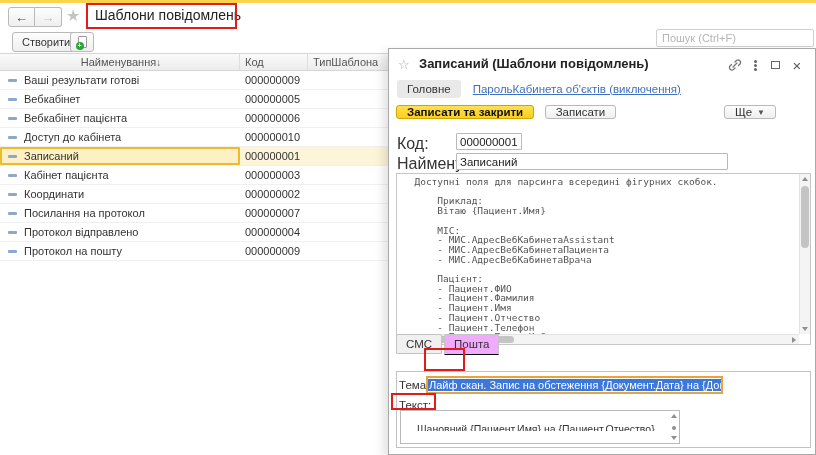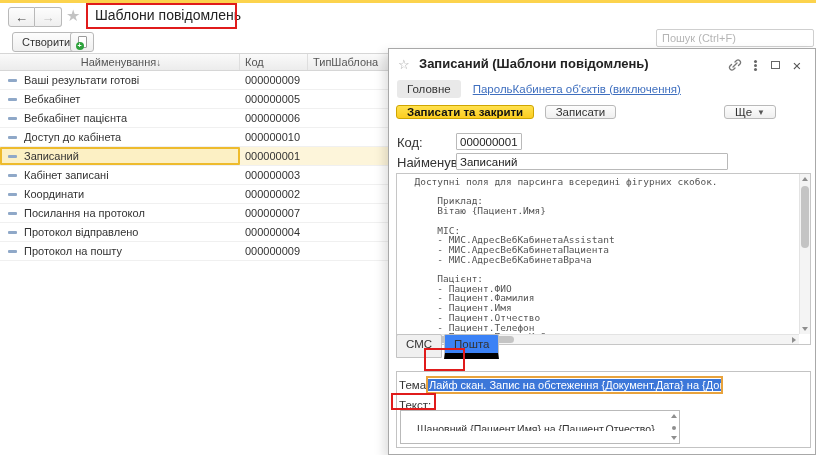--- a/index.html
+++ b/index.html
@@ -63,21 +63,21 @@
   .dlg-tab-main{padding:3px 10px;background:#e9e9e9;border-radius:3px;font-size:11.5px;color:#333;}
   .dlg-tab-link{margin-left:12px;font-size:11.5px;color:#3f6fbf;text-decoration:underline;cursor:pointer;white-space:nowrap;}
 
   .cmd-row{position:absolute;left:7px;top:56px;right:7px;height:22px;}
   .btn{display:inline-flex;align-items:center;height:14px;padding:0 10px;border:1px solid #b9b9b9;border-radius:3px;
     background:linear-gradient(#fdfdfd,#efefef);font-size:11.5px;color:#333;cursor:pointer;vertical-align:top;}
   .btn.primary{background:linear-gradient(#ffe14e,#fccd20);border-color:#cfa500;font-weight:bold;color:#111;margin-right:6px;}
   .btn.more{position:absolute;right:32px;top:0;}
   .btn.more .caret{font-size:8px;margin-left:5px;color:#555;}
 
-  .field-row{position:absolute;left:8px;font-size:13px;color:#333;display:flex;align-items:center;}
+  .field-row{position:absolute;left:8px;font-size:16px;color:#333;display:flex;align-items:center;}
   .frow-code{top:86px;}
   .frow-name{top:106px;}
   .f-label{display:inline-block;}
   .f-input{height:17px;border:1px solid #b9b9b9;border-radius:1px;font-size:11.5px;padding:0 3px;color:#222;}
   .inp-code{position:absolute;left:67px;top:84px;width:66px;}
   .inp-name{position:absolute;left:67px;top:104px;width:272px;}
 
   .help-box{position:absolute;left:7px;top:124px;width:415px;height:172px;border:1px solid #c6c6c6;}
   .help-pre{position:absolute;left:0;top:0;right:11px;bottom:10px;margin:0;padding:3px 6px;
     font-family:"DejaVu Sans Mono",monospace;font-size:9.5px;line-height:9.7px;color:#555;
@@ -88,21 +88,21 @@
   .hthumb{position:absolute;top:1px;bottom:1px;left:12px;width:105px;background:#c4c4c4;border-radius:4px;}
   .tri{width:0;height:0;position:absolute;}
   .tri.up{border-left:3px solid transparent;border-right:3px solid transparent;border-bottom:4px solid #8e8e8e;left:2px;top:3px;}
   .tri.down{border-left:3px solid transparent;border-right:3px solid transparent;border-top:4px solid #8e8e8e;left:2px;bottom:3px;}
   .tri.left{border-top:3px solid transparent;border-bottom:3px solid transparent;border-right:4px solid #8e8e8e;left:3px;top:2px;}
   .tri.right{border-top:3px solid transparent;border-bottom:3px solid transparent;border-left:4px solid #8e8e8e;right:3px;top:2px;}
 
   .chan-tabs{position:absolute;left:7px;top:285px;display:flex;z-index:2;}
   .chan-tab{padding:3px 9px;font-size:11.5px;color:#333;border:1px solid #c3c3c3;background:#f0f0f0;
     border-radius:2px 2px 0 0;margin-right:2px;cursor:pointer;}
-  .chan-tab.active{background:#3b82f6;border-bottom:6px solid #000000;position:relative;margin-bottom:-1px;}
+  .chan-tab.active{background:#f0abfc;border-bottom:1px solid #000000;position:relative;margin-bottom:-1px;}
   .group-box{position:absolute;left:7px;top:322px;width:415px;height:77px;border:1px solid #c3c3c3;background:#fff;}
 
   .subj-row{position:absolute;left:10px;top:330px;display:flex;align-items:center;font-size:11.5px;color:#333;z-index:3;}
   .subj-field{position:absolute;left:37px;top:327px;width:297px;height:18px;border:2px solid #e8a33d;
     background:#fff;display:flex;align-items:center;overflow:hidden;z-index:3;}
   .subj-sel{background:#3c77d9;color:#fff;font-size:11px;white-space:nowrap;padding:0 1px;}
   .text-label{position:absolute;left:10px;top:350px;font-size:11.5px;color:#333;z-index:3;}
   .text-area{position:absolute;left:11px;top:361px;width:280px;height:34px;border:1px solid #b9b9b9;background:#fff;z-index:3;}
   .text-pre{position:absolute;left:0;top:0;right:10px;bottom:0;margin:12px;padding:1px 4px;font-size:10.5px;
     line-height:11px;color:#333;white-space:pre;overflow:hidden;font-family:"Liberation Sans",sans-serif;}
@@ -182,21 +182,21 @@
       <div class="cell name">
           <span class="item-icon"></span>
           <span>Записаний</span>
         </div>
       <div class="cell code">000000001</div>
       <div class="cell type"></div>
     </div>
     <div class="row">
       <div class="cell name">
           <span class="item-icon"></span>
-          <span>Кабінет записані</span>
+          <span>Кабінет пацієнта</span>
         </div>
       <div class="cell code">000000003</div>
       <div class="cell type"></div>
     </div>
     <div class="row">
       <div class="cell name">
           <span class="item-icon"></span>
           <span>Координати</span>
         </div>
       <div class="cell code">000000002</div>

